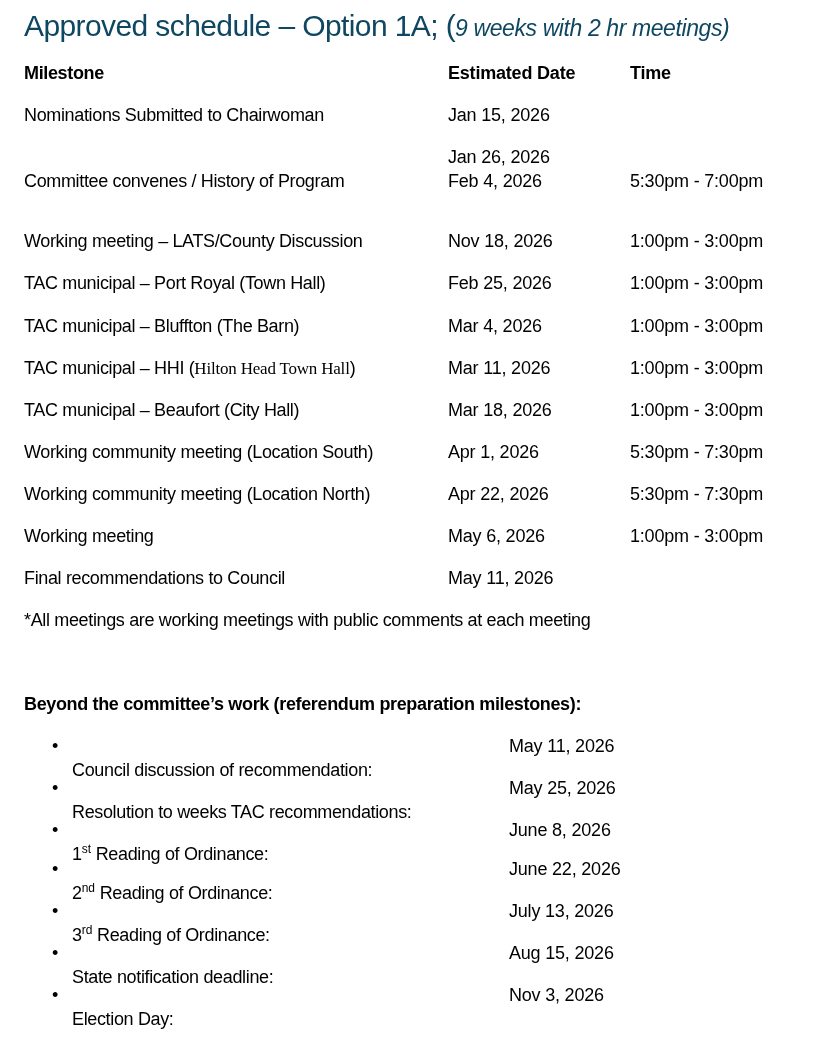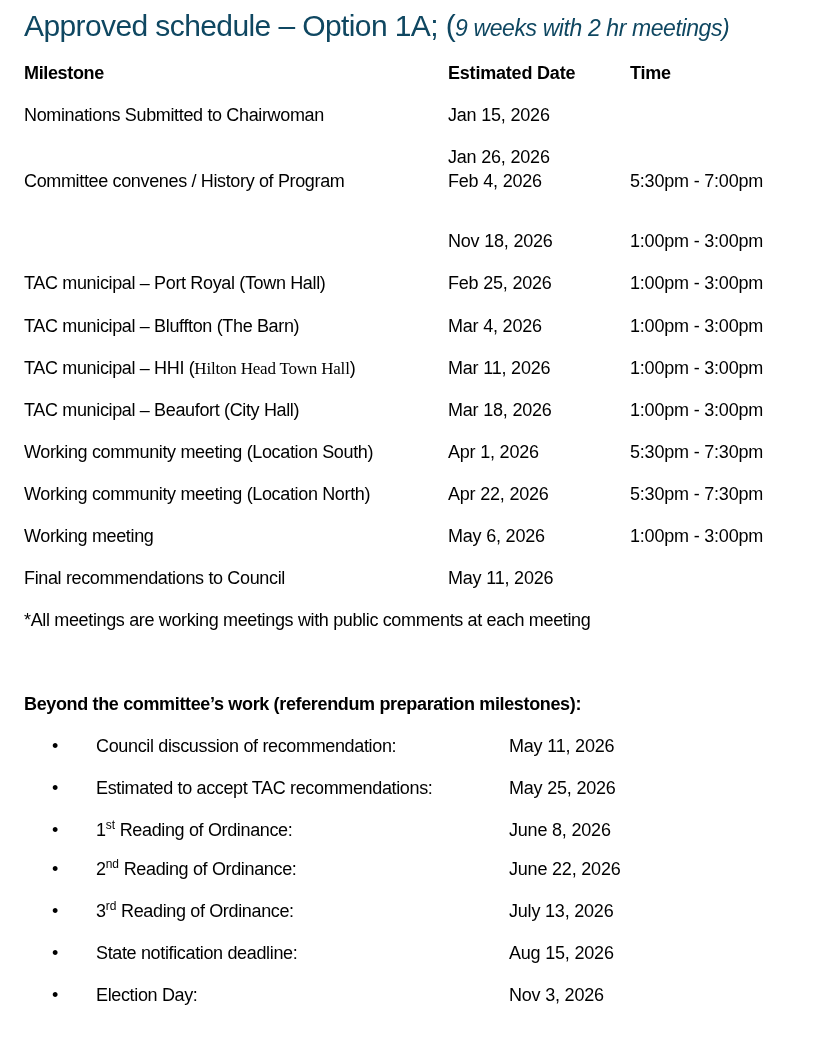--- a/index.html
+++ b/index.html
@@ -19,21 +19,21 @@
   }
   .row .c1 { position: absolute; left: 0; letter-spacing: -0.35px; }
   .row .c2 { position: absolute; left: 424px; letter-spacing: -0.2px; }
   .row .c3 { position: absolute; left: 606px; letter-spacing: -0.2px; }
   .row.header { font-weight: bold; }
   .serif { font-family: "Liberation Serif", serif; font-size: 17px; letter-spacing: -0.2px; }
   .note { position: absolute; left: 24px; font-size: 18px; line-height: 24px; letter-spacing: -0.35px; white-space: nowrap; }
   .beyond-heading { position: absolute; left: 24px; font-size: 18px; line-height: 24px; font-weight: bold; letter-spacing: -0.35px; white-space: nowrap; }
   .bullet-item { position: absolute; left: 52px; height: 24px; width: 700px; font-size: 18px; line-height: 24px; white-space: nowrap; }
   .bullet-item .dot { position: absolute; left: 0; top: 0; font-size: 18px; }
-  .bullet-item .lbl { position: absolute; left: 44px; letter-spacing: -0.35px; }
+  .bullet-item .lbl { position: absolute; left: 20px; letter-spacing: -0.35px; margin-top: 24px; }
   .bullet-item .lbl sup { font-size: 12px; vertical-align: 0; position: relative; top: -7px; letter-spacing: 0; }
   .bullet-item .dt { position: absolute; left: 457px; letter-spacing: -0.2px; }
 </style>
 </head>
 <body>
 
 <h1 class="title"><span>Approved schedule – Option 1A; (</span><span class="sub">9 weeks with 2 hr meetings)</span></h1>
 
 <div>
   <div class="row header" style="top:61px">
@@ -50,20 +50,21 @@
   <div class="row" style="top:145px">
     <span class="c2">Jan 26, 2026</span>
     <span class="c3"></span>
   </div>
   <div class="row" style="top:169px">
     <span class="c1">Committee convenes / History of Program</span>
     <span class="c2">Feb 4, 2026</span>
     <span class="c3">5:30pm - 7:00pm</span>
   </div>
   <div class="row" style="top:229px">
+    <span class="c1">Working meeting – LATS/County Discussion</span>
     <span class="c2">Nov 18, 2026</span>
     <span class="c3">1:00pm - 3:00pm</span>
   </div>
   <div class="row" style="top:271px">
     <span class="c1">TAC municipal – Port Royal (Town Hall)</span>
     <span class="c2">Feb 25, 2026</span>
     <span class="c3">1:00pm - 3:00pm</span>
   </div>
   <div class="row" style="top:314px">
     <span class="c1">TAC municipal – Bluffton (The Barn)</span>
@@ -107,21 +108,21 @@
 <div class="beyond-heading" style="top:692px">Beyond the committee’s work (referendum preparation milestones):</div>
 
 <div>
   <div class="bullet-item" style="top:734px">
     <span class="dot">•</span>
     <span class="lbl"><span>Council discussion of recommendation:</span></span>
     <span class="dt">May 11, 2026</span>
   </div>
   <div class="bullet-item" style="top:776px">
     <span class="dot">•</span>
-    <span class="lbl"><span>Estimated to accept TAC recommendations:</span></span>
+    <span class="lbl"><span>Resolution to weeks TAC recommendations:</span></span>
     <span class="dt">May 25, 2026</span>
   </div>
   <div class="bullet-item" style="top:818px">
     <span class="dot">•</span>
     <span class="lbl"><span>1</span><sup>st</sup><span> Reading of Ordinance:</span></span>
     <span class="dt">June 8, 2026</span>
   </div>
   <div class="bullet-item" style="top:857px">
     <span class="dot">•</span>
     <span class="lbl"><span>2</span><sup>nd</sup><span> Reading of Ordinance:</span></span>

